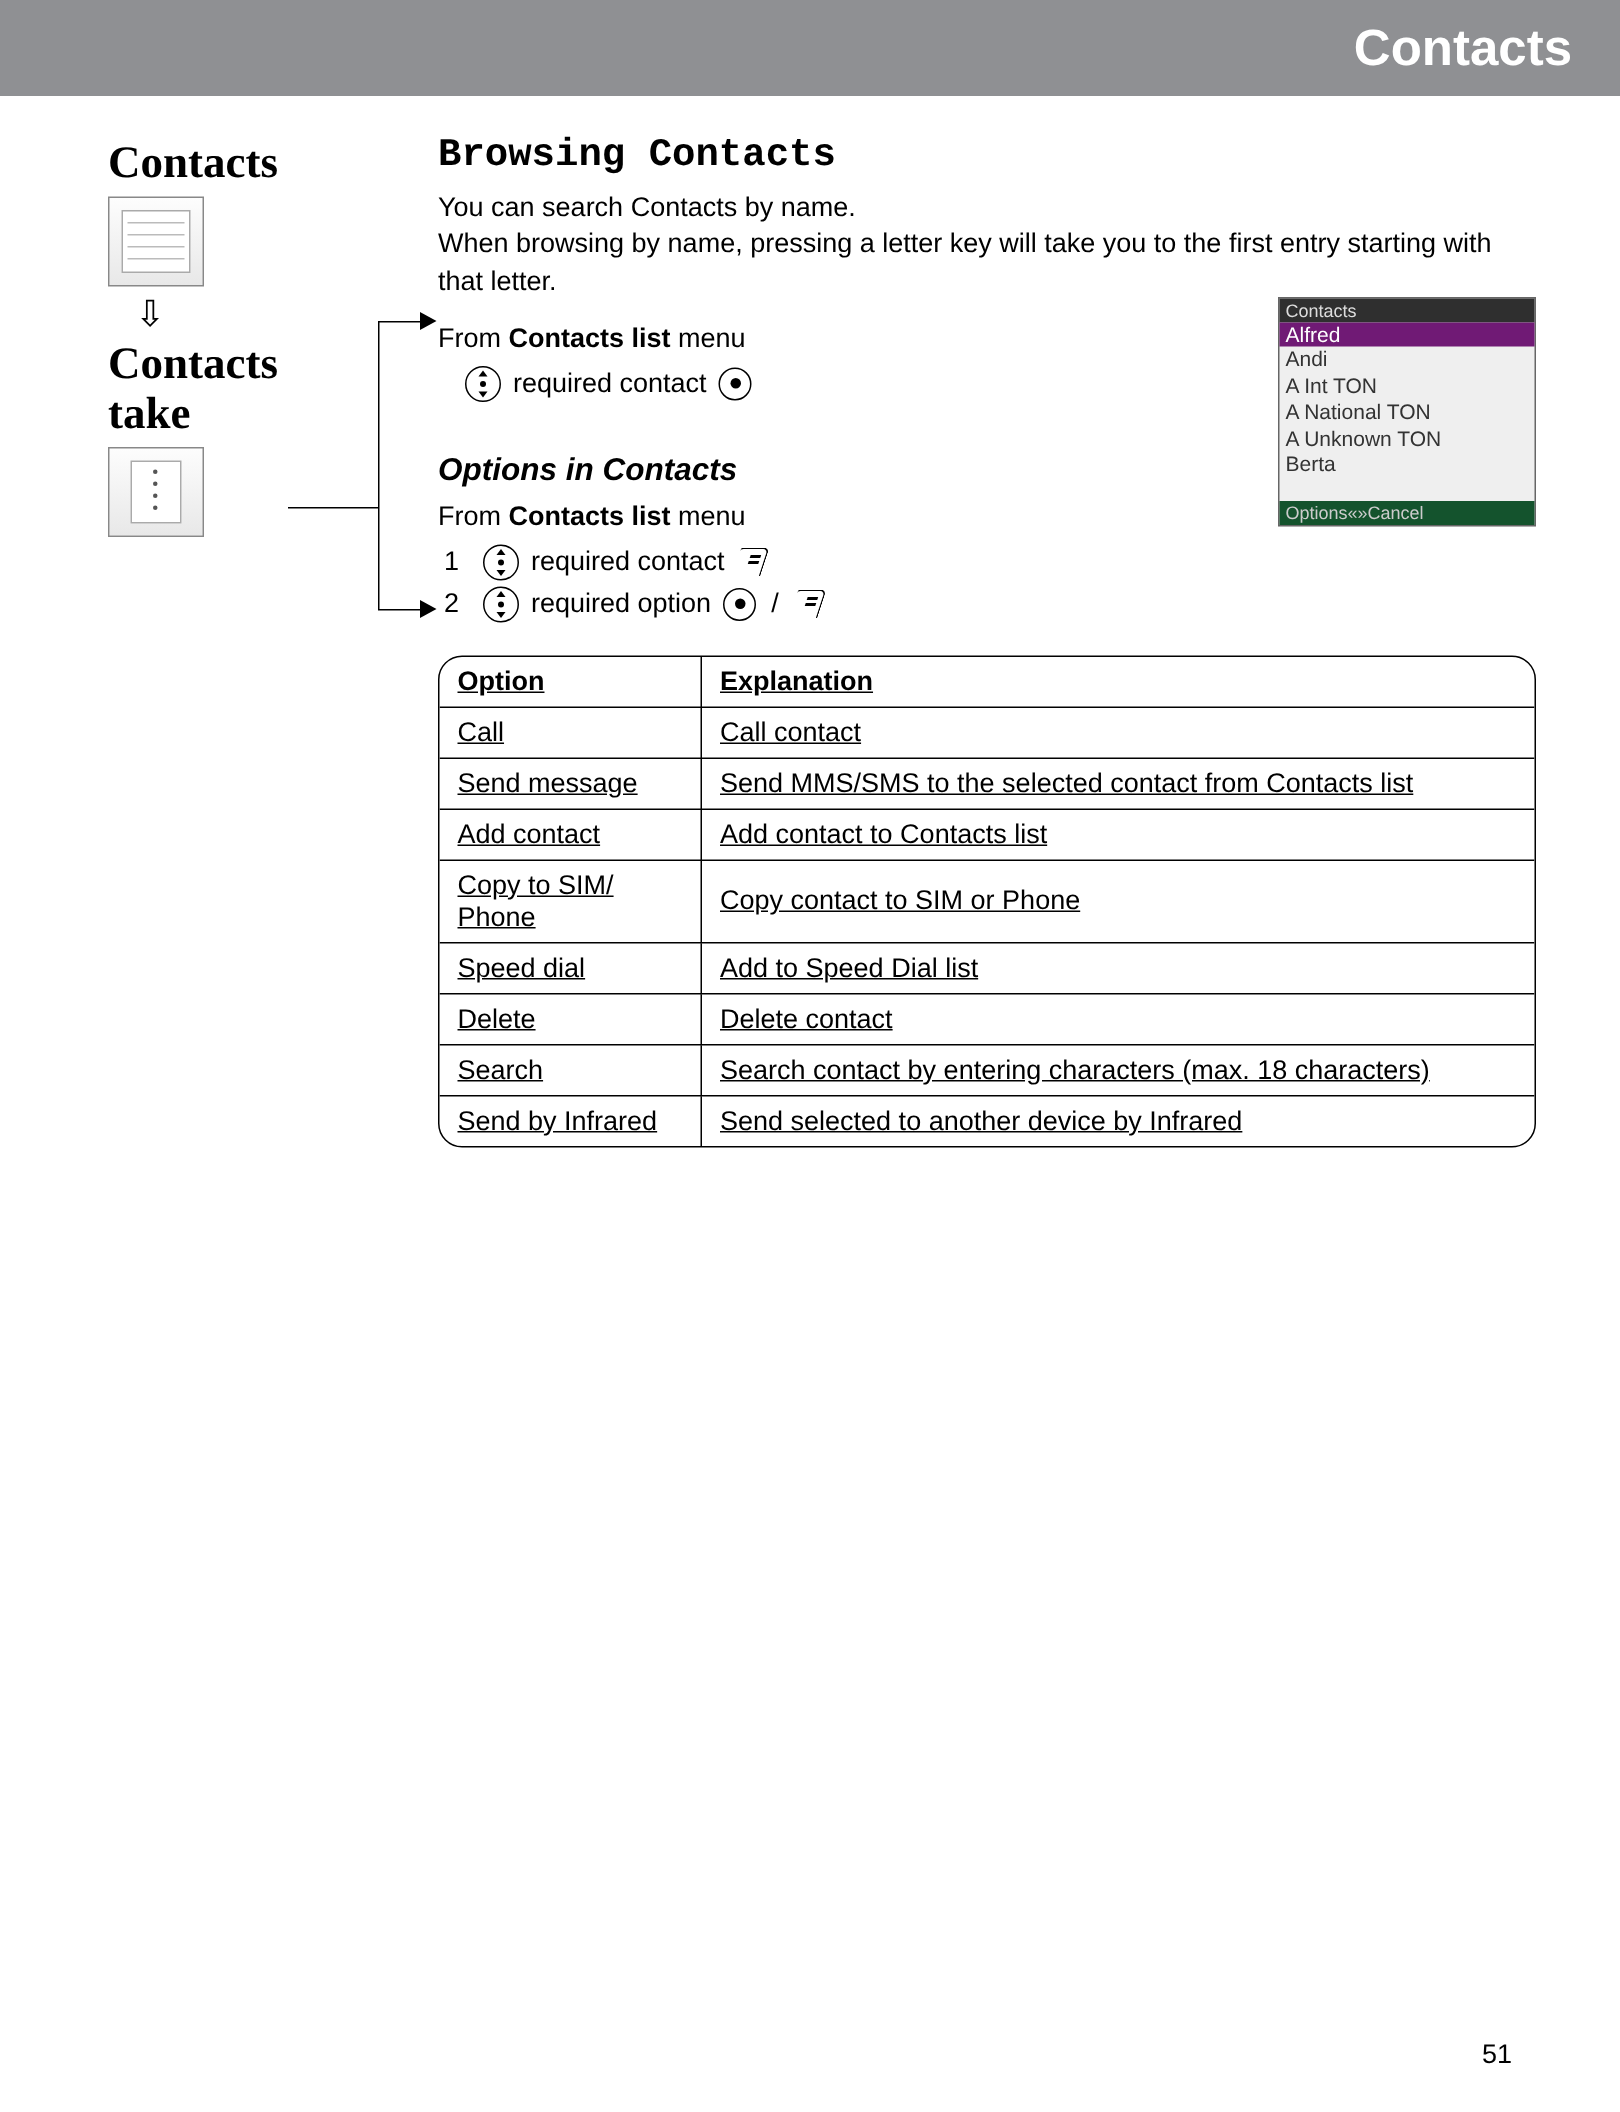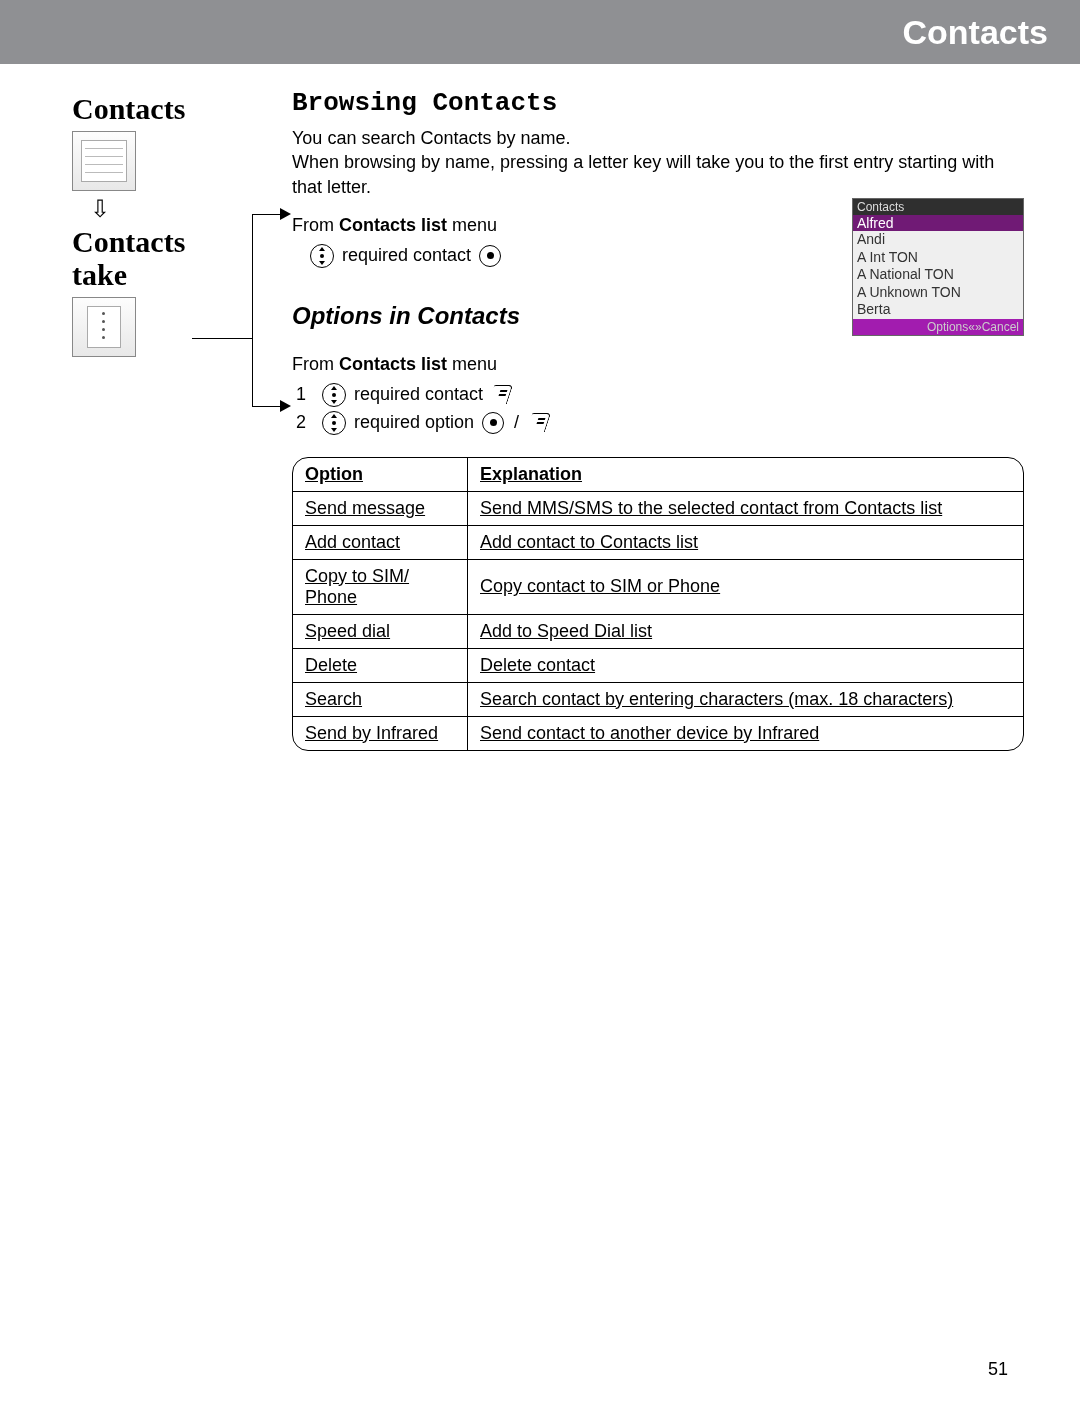--- a/index.html
+++ b/index.html
@@ -162,46 +162,46 @@
     position:relative;
   }
   .icon-soft::after{
     content:""; position:absolute; right:3px; top:4px; width:7px; height:2px; background:#000;
     box-shadow: 0 4px 0 #000;
   }
   .sep-slash { padding: 0 2px; }
   .sub-h {
     font-style: italic;
     font-weight: bold;
-    font-size: 24px;
+    font-size: 21px;
     margin-top: 34px;
-    margin-bottom: 24px;
+    margin-bottom: 8px;
   }
   
   .phone-shot {
     position: absolute;
     right: 0;
     top: 110px;
     width: 170px;
     background:#efefef;
     border:1px solid #666;
     font-family: "Tahoma", Arial, sans-serif;
     font-size: 14px;
   }
   .phone-shot .titlebar {
     background:#2f2f2f; color:#ddd;
     padding:1px 4px;
     font-size: 12px;
   }
   .phone-shot .sel { background:#701a75; color:#fff; padding:0 4px; }
   .phone-shot .itm { color:#333; padding:0 4px; line-height:1.25; }
   .phone-shot .softbar {
-    background:#a21caf; color:#ccc;
-    display:flex; justify-content:flex-end;
-    padding:1px 4px; font-size:12px;
+    background:#14532d; color:#ccc;
+    display:flex; justify-content:flex-start;
+    padding:1px 4px; font-size:12px;margin-top:15px;
   }
   .round-wrap {
     border: 1.4px solid #000;
     border-radius: 16px;
     overflow: hidden;
     margin-top: 22px;
     text-decoration: underline;
   }
   .round-wrap table { border-collapse: collapse; width: 100%; font-size:18px;}
   .round-wrap th, .round-wrap td {
@@ -317,20 +317,24 @@
     </div>
 
     <div class="round-wrap">
       <table>
         <tbody>
             <tr>
           <th class="c1">Option</th>
           <th>Explanation</th>
         </tr>
         <tr>
+              <td class="c1">Call</td>
+              <td>Call contact</td>
+            </tr>
+        <tr>
               <td class="c1">Send message</td>
               <td>Send MMS/SMS to the selected contact from Contacts list</td>
             </tr>
         <tr>
               <td class="c1">Add contact</td>
               <td>Add contact to Contacts list</td>
             </tr>
         <tr>
               <td class="c1">Copy to SIM/ Phone</td>
               <td>Copy contact to SIM or Phone</td>
@@ -342,21 +346,21 @@
         <tr>
               <td class="c1">Delete</td>
               <td>Delete contact</td>
             </tr>
         <tr>
               <td class="c1">Search</td>
               <td>Search contact by entering characters (max. 18 characters)</td>
             </tr>
         <tr>
               <td class="c1">Send by Infrared</td>
-              <td>Send contact to another device by Infrared</td>
+              <td>Send selected to another device by Infrared</td>
             </tr>
       </tbody>
         </table>
     </div>
 
   </div>
 </div>
 
 <div class="page-num">51</div>
 

